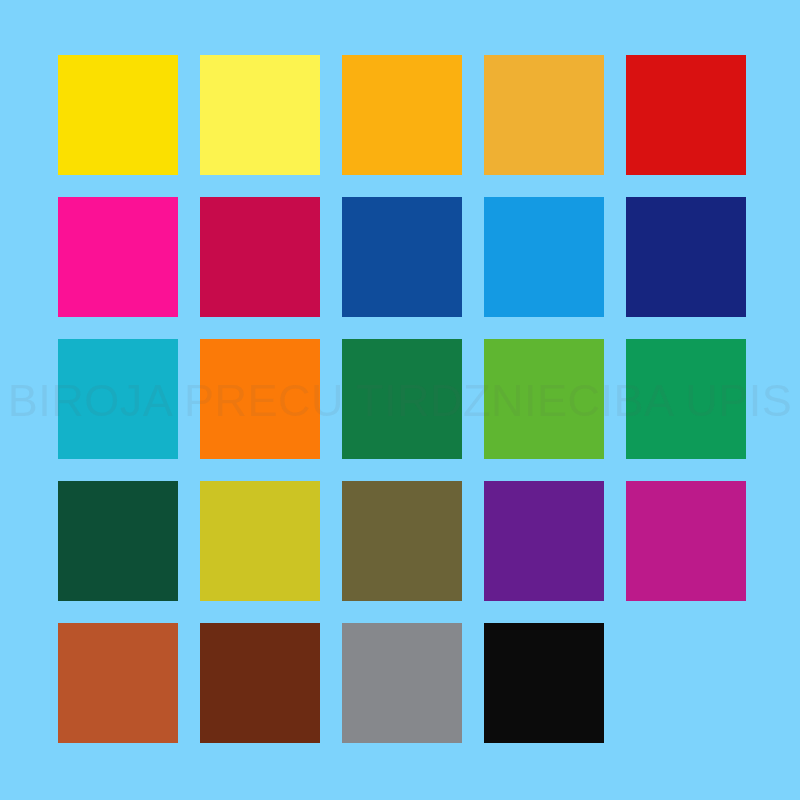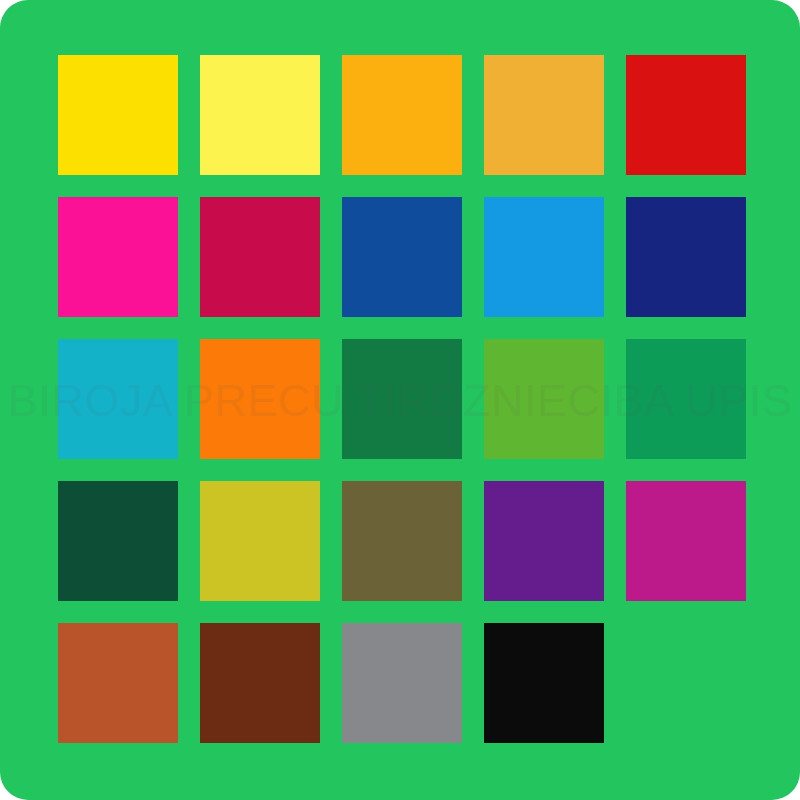--- a/index.html
+++ b/index.html
@@ -74,21 +74,21 @@
     letter-spacing: 0.5px;
     white-space: nowrap;
     color: rgba(90, 90, 90, 0.085);
     line-height: 1;
     user-select: none;
   }
 </style>
 </head>
 <body style="background: rgb(255, 255, 255);">
 
-<div id="palette-page" style="background: #22c55e; border-radius: 28px;">
+<div id="palette-page" style="background: #7dd3fc;">
 
   <div id="swatch-grid">
 
     <div class="swatch-row">
       <div class="swatch" title="Bright Yellow" style="background-color: rgb(251, 224, 0);"></div>
       <div class="swatch" title="Light Yellow" style="background-color: rgb(252, 243, 79);"></div>
       <div class="swatch" title="Amber Orange" style="background-color: rgb(251, 176, 16);"></div>
       <div class="swatch" title="Golden Yellow" style="background-color: rgb(239, 176, 51);"></div>
       <div class="swatch" title="Red" style="background-color: rgb(217, 17, 17);"></div>
     </div>

